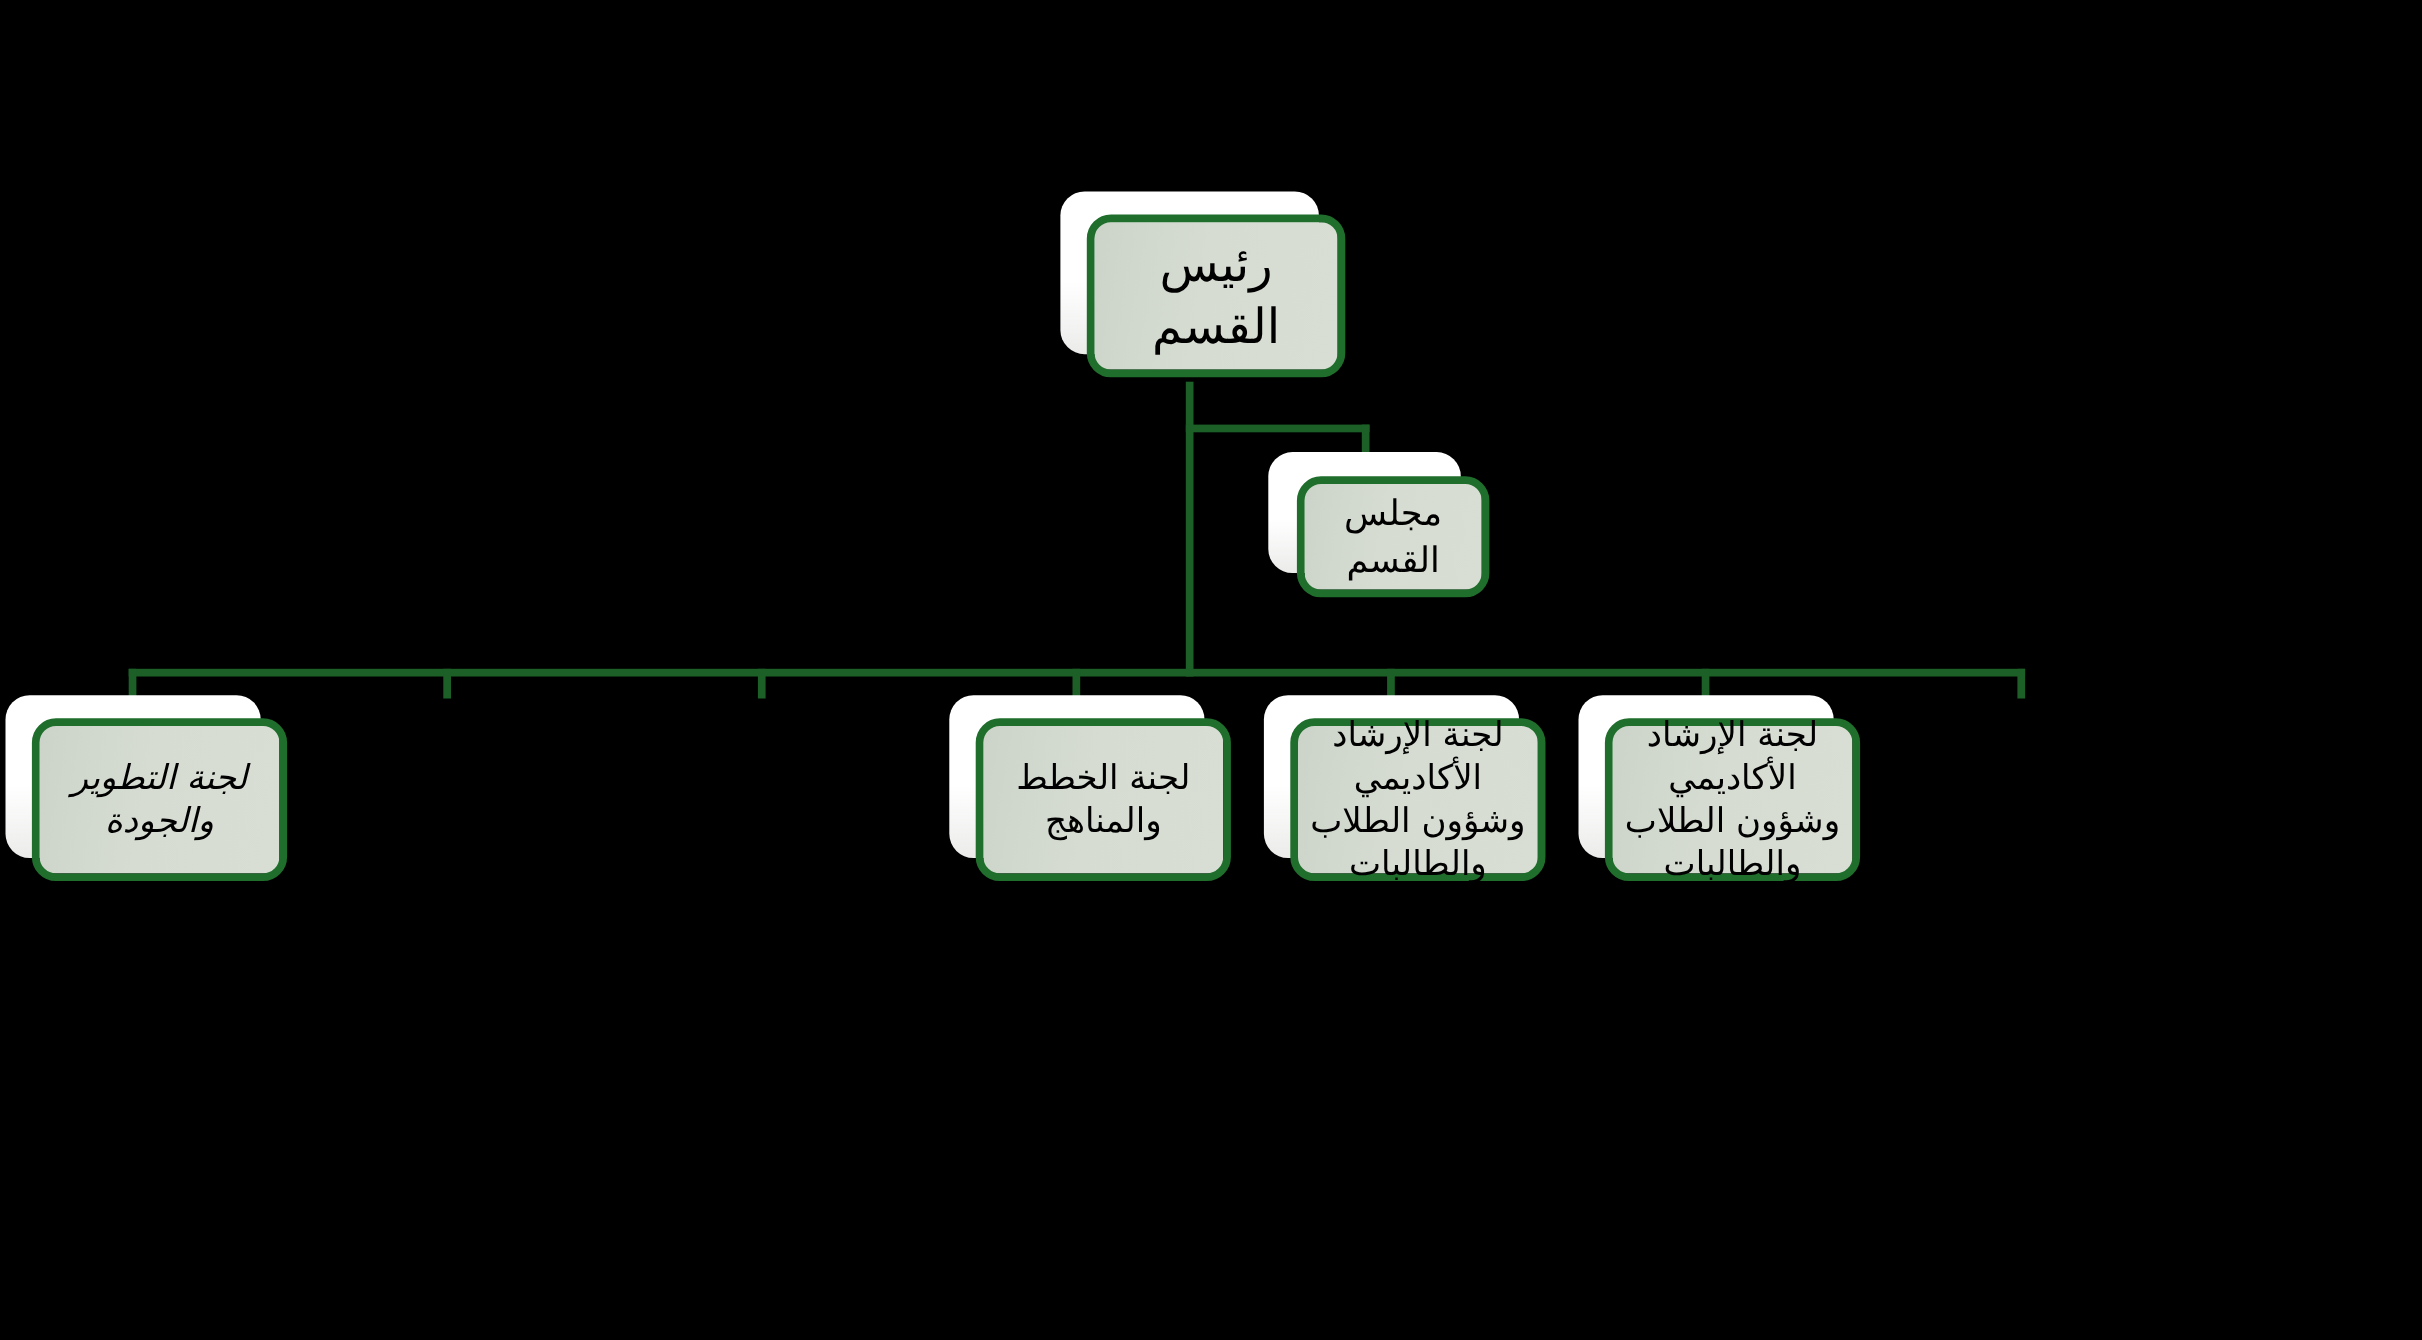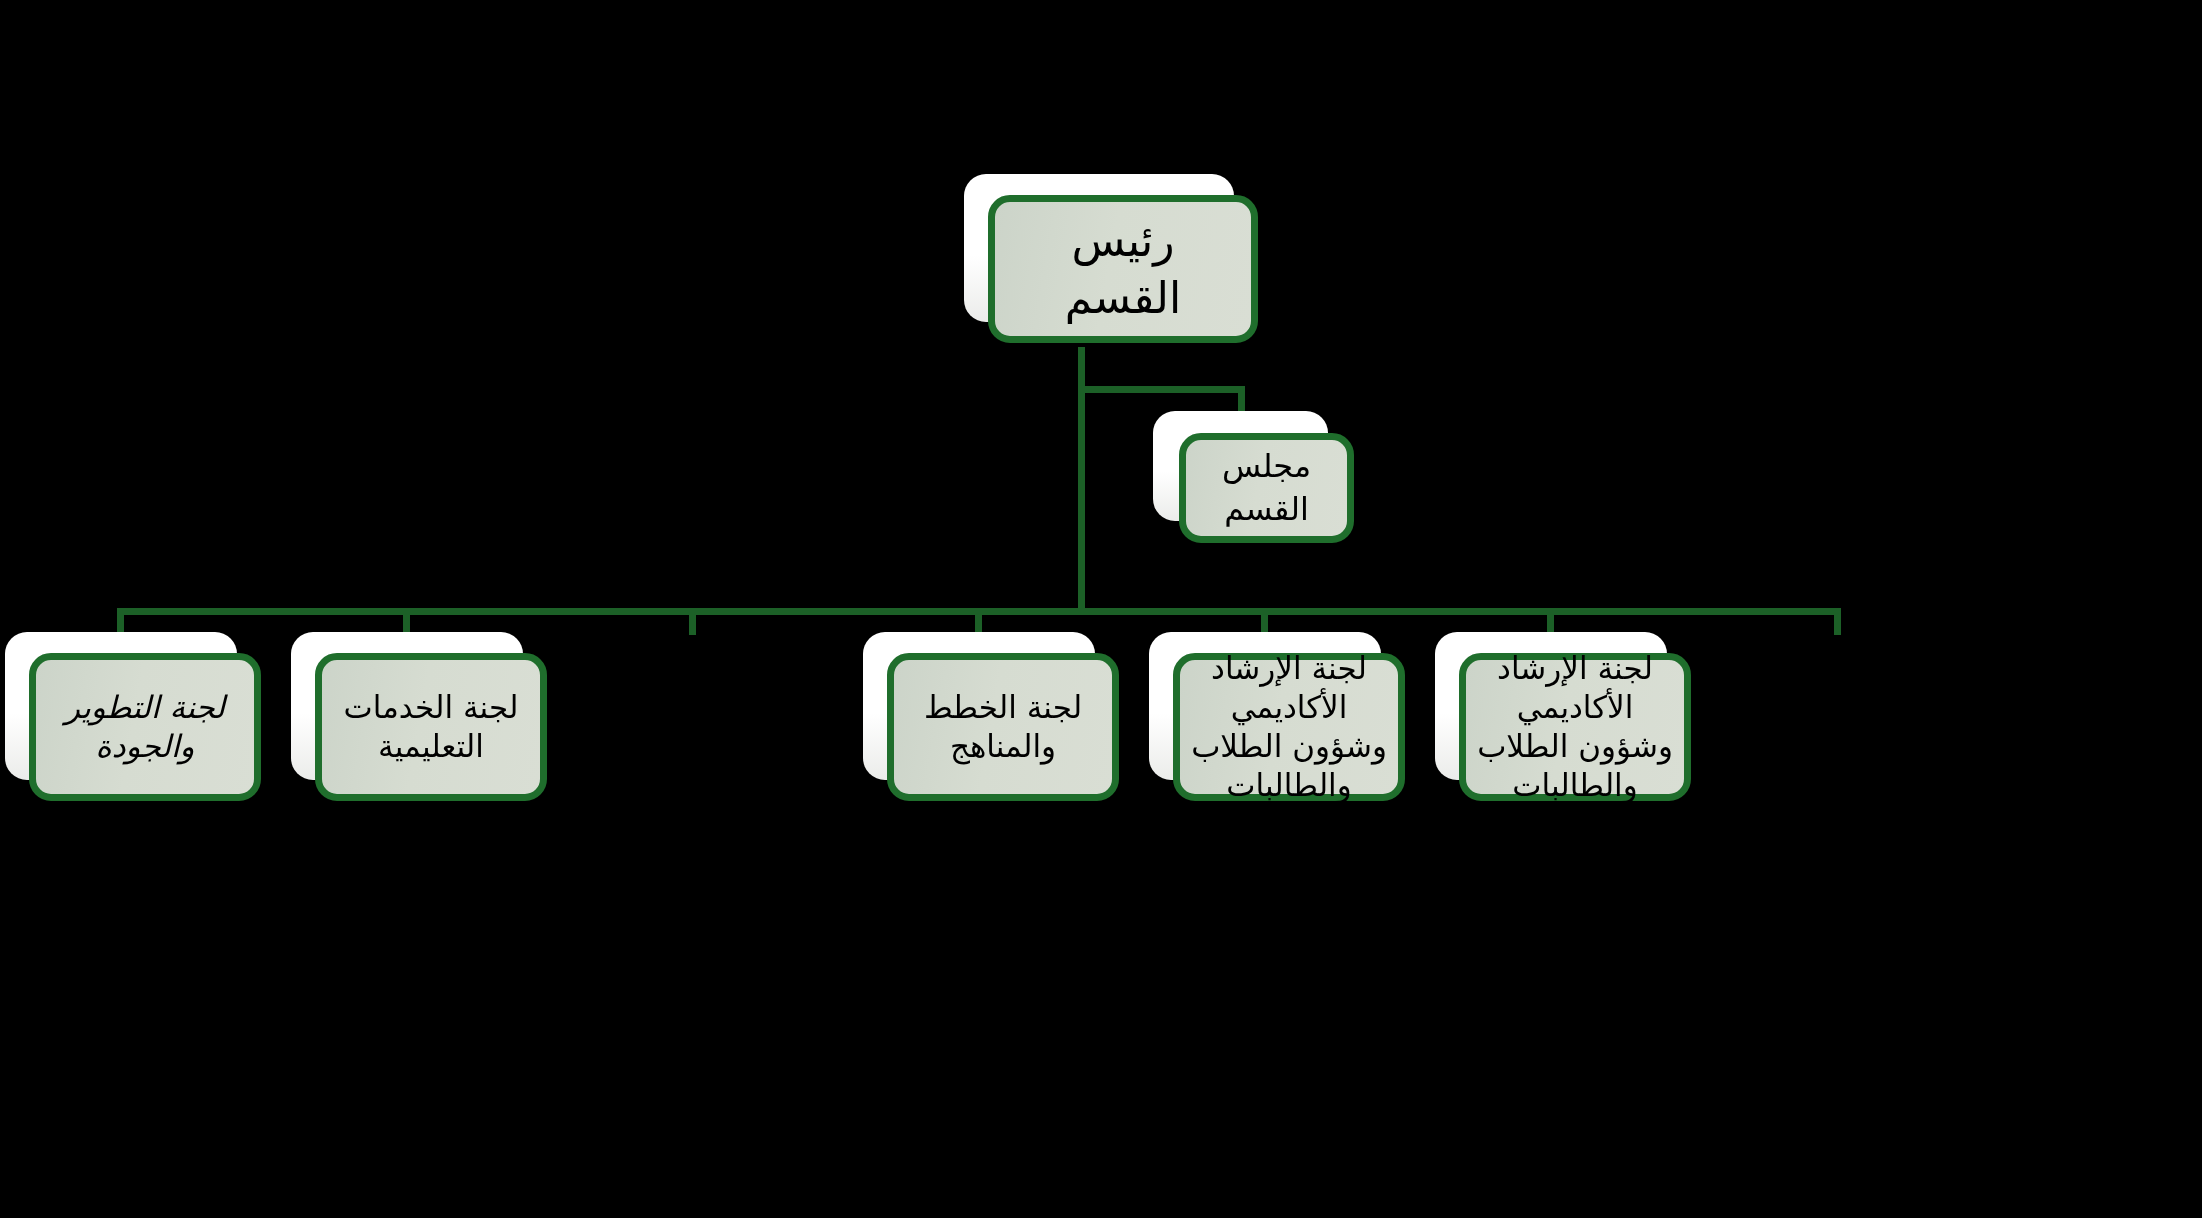--- a/index.html
+++ b/index.html
@@ -50,21 +50,21 @@
   <div class="conn" style="left:1238px;top:386px;width:7px;height:28px;"></div>
   <div class="conn" style="left:117px;top:608px;width:1724px;height:7px;"></div>
   <div class="conn" style="left:117px;top:608px;width:7px;height:27px;"></div>
   <div class="conn" style="left:403px;top:608px;width:7px;height:27px;"></div>
   <div class="conn" style="left:689px;top:608px;width:7px;height:27px;"></div>
   <div class="conn" style="left:975px;top:608px;width:7px;height:27px;"></div>
   <div class="conn" style="left:1261px;top:608px;width:7px;height:27px;"></div>
   <div class="conn" style="left:1547px;top:608px;width:7px;height:27px;"></div>
   <div class="conn" style="left:1834px;top:608px;width:7px;height:27px;"></div>
 
-  <div class="node root" style="left:964px;top:174px;width:235px;height:148px;padding-left:35px;">
+  <div class="node root" style="left:964px;top:174px;width:235px;height:148px;">
     <div class="shadow-box"></div>
     <div class="main-box">
       <span class="label">رئيس
 القسم</span>
     </div>
   </div>
 
   <div class="node assistant" style="left:1153px;top:411px;width:175px;height:110px;">
     <div class="shadow-box"></div>
     <div class="main-box">
@@ -74,27 +74,20 @@
   </div>
 
   <div class="node child" style="left:5px;top:632px;width:232px;height:148px;font-style:italic;">
     <div class="shadow-box"></div>
     <div class="main-box">
       <span class="label">لجنة التطوير
 والجودة</span>
     </div>
   </div>
 
-  <div class="node child" style="left:291px;top:632px;width:232px;height:148px;">
-    <div class="shadow-box"></div>
-    <div class="main-box">
-      <span class="label">لجنة الخدمات
-التعليمية</span>
-    </div>
-  </div>
 
 
   <div class="node child" style="left:863px;top:632px;width:232px;height:148px;">
     <div class="shadow-box"></div>
     <div class="main-box">
       <span class="label">لجنة الخطط
 والمناهج</span>
     </div>
   </div>
 

